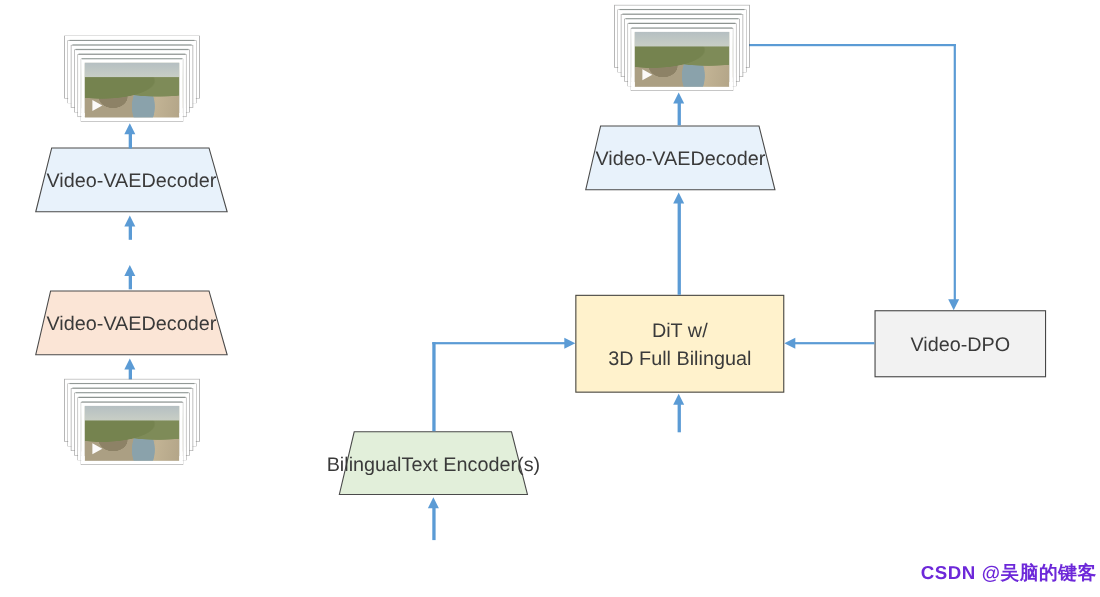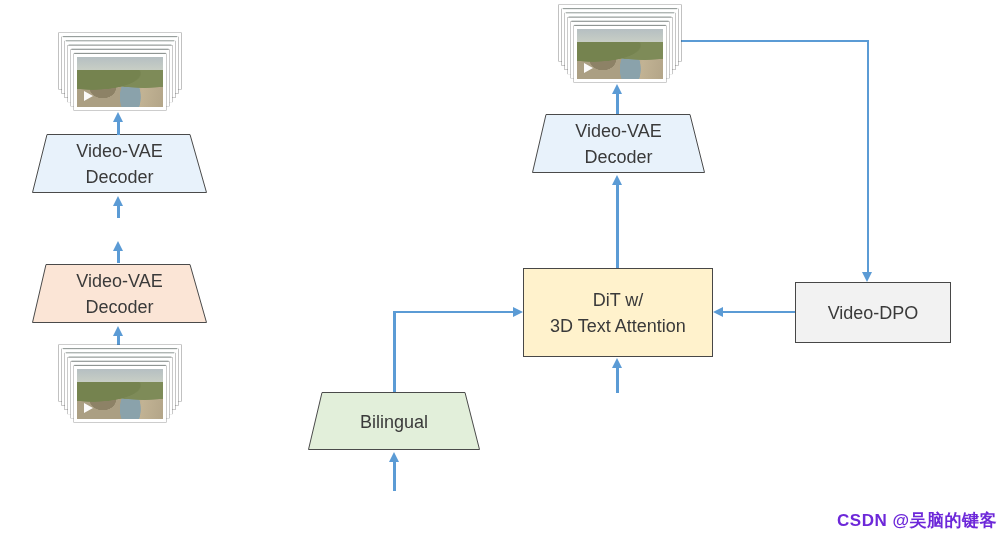--- a/index.html
+++ b/index.html
@@ -3,21 +3,21 @@
 <meta charset="utf-8">
 <style>
   html,body{margin:0;padding:0;background:#ffffff;}
   #stage{
     position:relative;width:1000px;height:543px;background:#ffffff;overflow:hidden;
     font-family:"Liberation Sans","DejaVu Sans",sans-serif;
   }
   
   .trap{position:absolute;overflow:visible;}
   .nlabel{
-    position:absolute;display:flex;flex-direction:column;align-items:center;justify-content:center;
+    position:absolute;display:flex;flex-direction:row;align-items:center;justify-content:center;
     font-size:18px;line-height:26px;color:#3a3a3a;text-align:center;white-space:nowrap;
   }
   .box{
     position:absolute;box-sizing:border-box;border:1px solid #474747;
     display:flex;flex-direction:column;align-items:center;justify-content:center;
     font-size:18px;line-height:26px;color:#3a3a3a;text-align:center;
   }
   .box-dit{background:#FFF2CC;}
   .box-dpo{background:#F2F2F2;}
   
@@ -120,25 +120,26 @@
   <div class="nlabel" style="left:532px;top:114px;width:173px;height:59px;">
     <span>Video-VAE</span>
     <span>Decoder</span>
   </div>
 
   <svg class="trap" style="left:308px;top:392px;" width="172" height="58">
     <polygon points="14,0.5 157,0.5 171.5,57.5 0.5,57.5" stroke="#4A4A4A" stroke-width="1" fill="#E2EFDA"></polygon>
   </svg>
   <div class="nlabel" style="left:308px;top:392px;width:172px;height:59px;">
     <span>Bilingual</span>
+    <span>Text Encoder(s)</span>
   </div>
 
   <div class="box box-dit" style="left:523px;top:268px;width:190px;height:89px;">
     <span>DiT w/</span>
-    <span>3D Text Attention</span>
+    <span>3D Full Bilingual</span>
   </div>
 
   <div class="box box-dpo" style="left:795px;top:282px;width:156px;height:61px;">
     <span>Video-DPO</span>
   </div>
 
   <div>
     <span class="head head-up" style="left:113px;top:112px;"></span>
     <span class="shaft-v" style="left:117.25px;top:120px;height:15px;"></span>
   </div>

